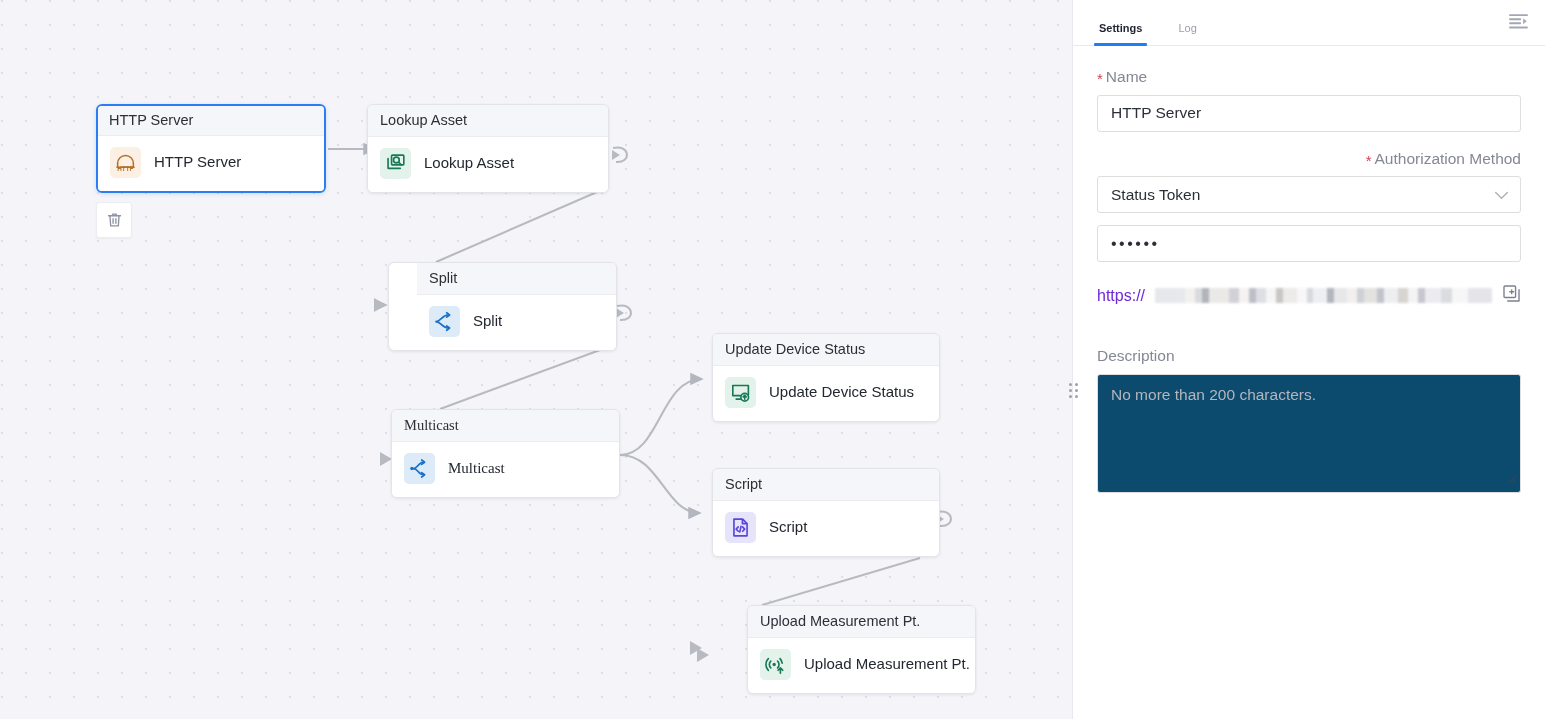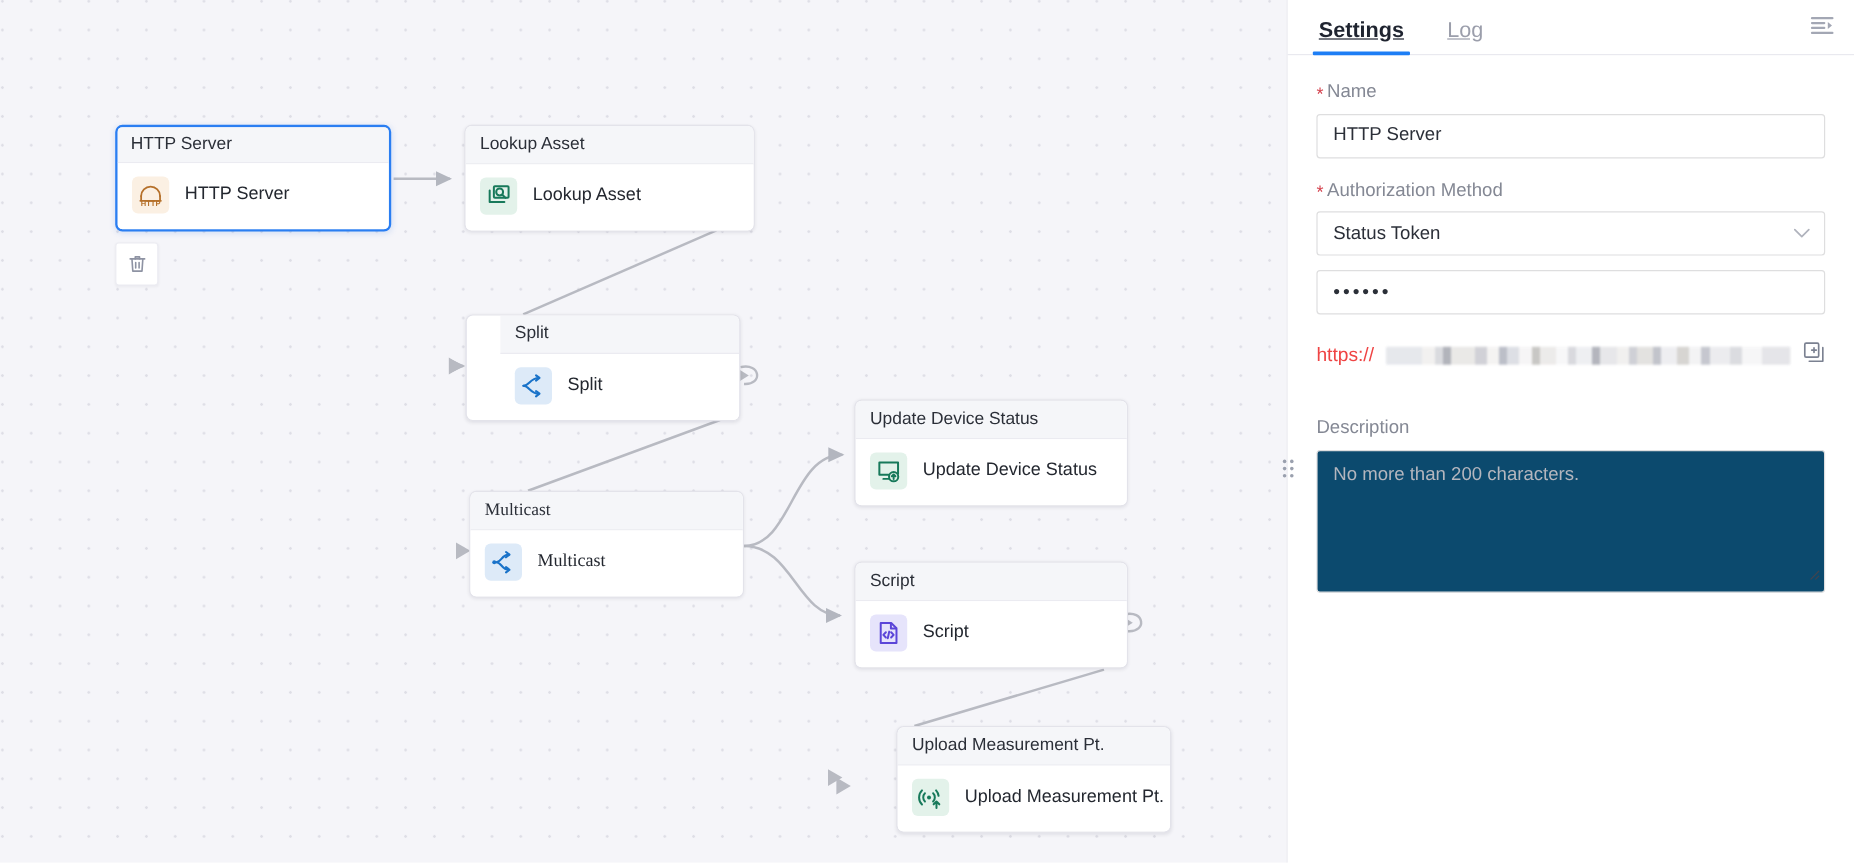--- a/index.html
+++ b/index.html
@@ -69,21 +69,21 @@
   .node.selected .node-header { padding: 7px 11px 6px 11px; }
 
   
   .tint-orange { background: #fbf0e3; }
   .tint-green  { background: #e3f2ea; }
   .tint-blue   { background: #ddeaf8; }
   .tint-purple { background: #e6e4fb; }
 
   
   #node-http      { left: 96px;  top: 104px; width: 230px; }
-  #node-lookup    { left: 387px; top: 104px; width: 242px; }
+  #node-lookup    { left: 367px; top: 104px; width: 242px; }
   #node-split     { left: 388px; top: 262px; width: 229px; padding-left: 28px; }
   #node-multicast { left: 391px; top: 409px; width: 229px; font-family: Liberation Serif, serif; }
   #node-update    { left: 712px; top: 333px; width: 228px; }
   #node-script    { left: 712px; top: 468px; width: 228px; }
   #node-upload    { left: 747px; top: 605px; width: 229px; }
 
   
   #trash-btn {
     position: absolute;
     left: 96px; top: 202px;
@@ -106,28 +106,27 @@
   }
   #panel-tabs {
     position: relative;
     height: 46px;
     display: flex;
     align-items: flex-end;
     padding: 0 24px;
     border-bottom: 1px solid #e9e9ef;
   }
   .tab {
-    font-size: 18px;
+    font-size: 11px;
     padding: 0 2px 11px 2px;
     margin-right: 32px;
     cursor: pointer;
     color: #9b9eab;
     position: relative;
     line-height: 1;
-    text-decoration: underline;
   }
   .tab.active { color: #1f2430; font-weight: bold; }
   .tab.active::after {
     content: "";
     position: absolute;
     left: -3px; right: -3px; bottom: -1px;
     height: 3px;
     background: #1d7ef5;
     border-radius: 1px;
   }
@@ -182,21 +181,21 @@
   .pwd-dots {
     letter-spacing: 2.5px;
     font-size: 16px;
     color: #2b2f38;
   }
   .url-row {
     display: flex; align-items: center; gap: 10px;
     margin-top: 2px;
   }
   .url-text {
-    font-size: 16px; color: #ef4444;
+    font-size: 16px; color: #6d28d9;
     white-space: nowrap;
     line-height: 1.2;
   }
   .url-redacted {
     flex: 1 1 auto;
     height: 15px;
     border-radius: 1px;
     background:
       linear-gradient(90deg,
         #e5e7ec 0 9%, #f2f1f0 9% 12%, #d9dade 12% 14%,
@@ -435,21 +434,21 @@
 
     <div id="panel-body">
 
       <div class="field">
         <div class="field-label">
           <span class="req-star">*</span><span>Name</span>
         </div>
         <div class="text-input">HTTP Server</div>
       </div>
 
-      <div class="field" style="margin-top:18px;">
+      <div class="field" style="margin-top:18px;text-align:right;">
         <div class="field-label">
           <span class="req-star">*</span><span>Authorization Method</span>
         </div>
         <div class="select-input">
           <span>Status Token</span>
           <span class="select-chevron">
             <svg width="15" height="9" viewBox="0 0 16 10" fill="none" stroke="#b0b3bd" stroke-width="1.6" stroke-linecap="round" stroke-linejoin="round">
                 <path d="M1.5 1.6 L8 8 L14.5 1.6"></path>
               </svg>
           </span>

